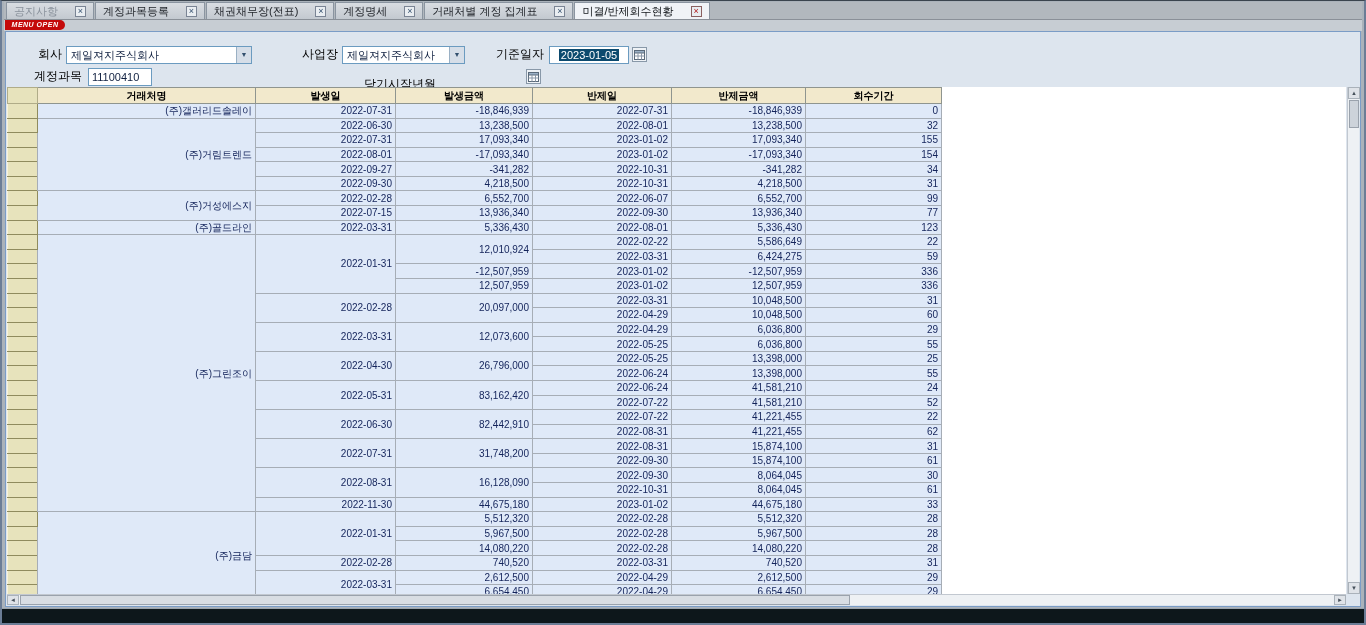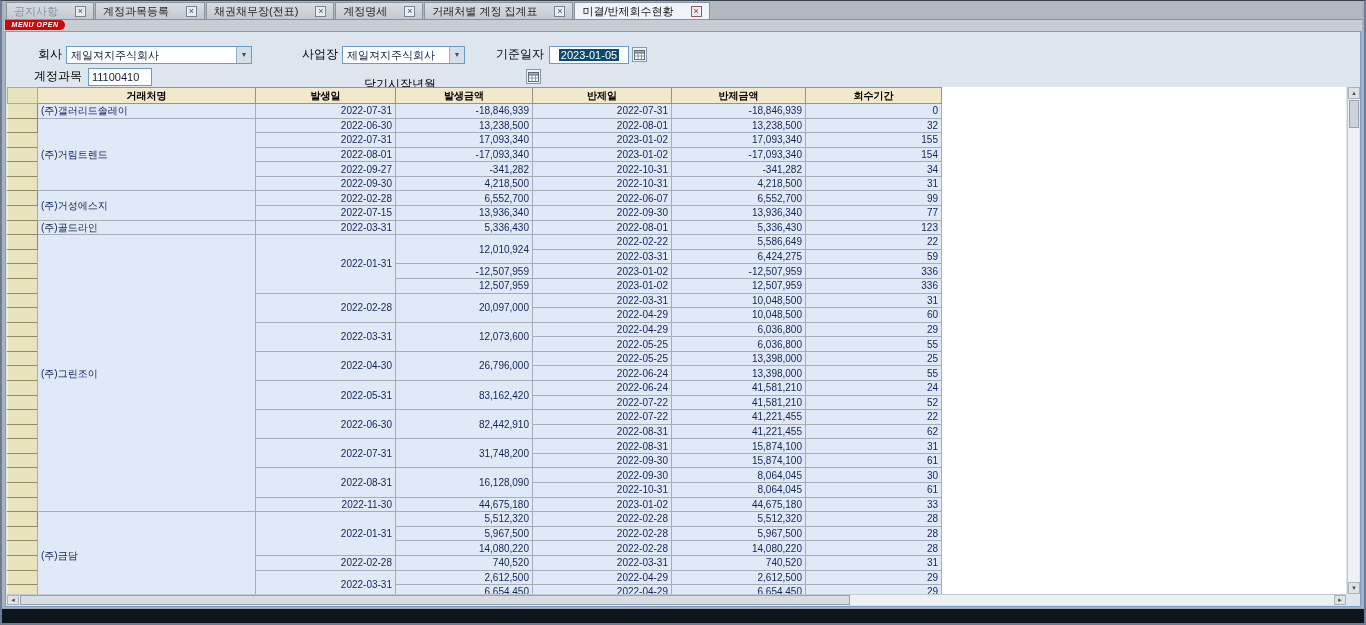--- a/index.html
+++ b/index.html
@@ -46,21 +46,21 @@
   
   .canvas { position:absolute; left:1px; top:55px; right:14px; bottom:12px; background:#fff; overflow:hidden; }
   table.grid { border-collapse:collapse; table-layout:fixed; width:934px; }
   .grid th, .grid td { border:1px solid #a6adb6; font-size:10px; padding:0 3px; overflow:hidden;
                        white-space:nowrap; }
   .grid th { background:#f2e9cc; font-weight:bold; color:#000; height:16px; border-color:#8f958f;
              text-align:center; font-size:10px; }
   .grid th.selh { background:#e7e3bc; border-color:#b0ac88; }
   .grid td { background:#dfe9f8; color:#13235a; height:14.58px; line-height:13px; }
   .grid td.sel { background:#e7e3bc; border:1px solid; border-color:#f6f2da #8f8b5e #8f8b5e #f6f2da; }
-  .grid td.cust { text-align:left;margin-left:48px; }
+  .grid td.cust { text-align:right;margin-left:48px; }
   .grid td.date, .grid td.num { text-align:right; }
 
   
   .vscroll { position:absolute; right:1px; top:55px; bottom:12px; width:12px; background:#eef1f4;
              border-left:1px solid #c2c8d0; }
   .vscroll .arr { position:absolute; left:0; width:12px; height:12px; background:#dfe3e8; border:1px solid #aab2ba;
                   font-size:6px; color:#46505a; text-align:center; line-height:10px; }
   .vscroll .arr.up { top:0; }
   .vscroll .arr.dn { bottom:0; }
   .vscroll .thumb { position:absolute; left:1px; top:13px; width:10px; height:28px; background:#cdd3da;

